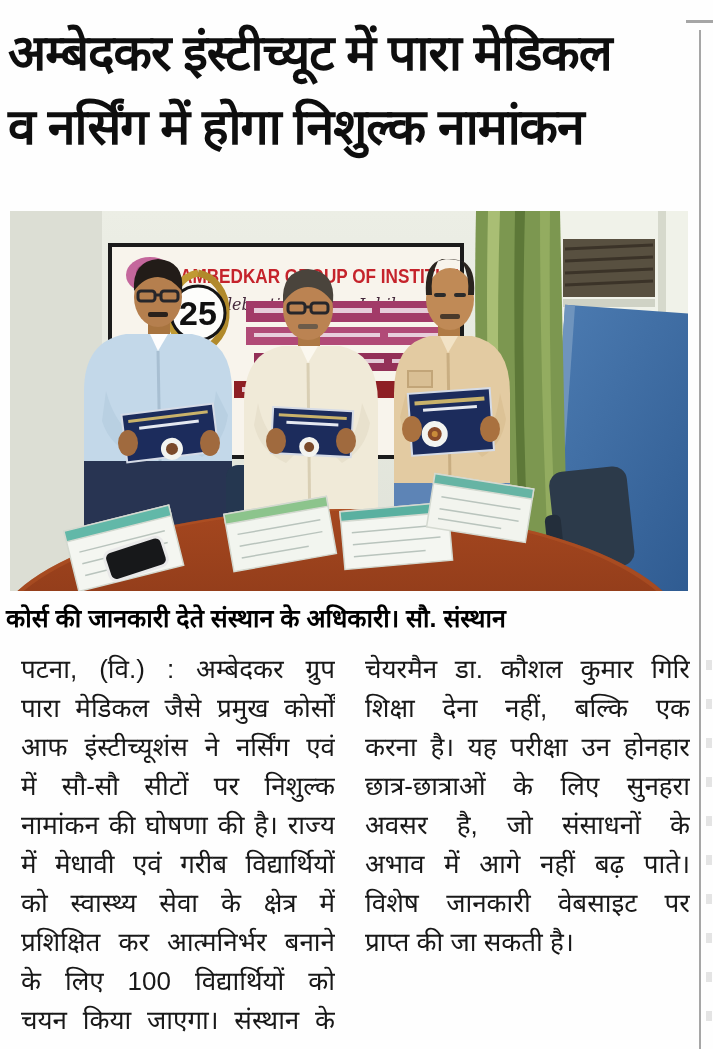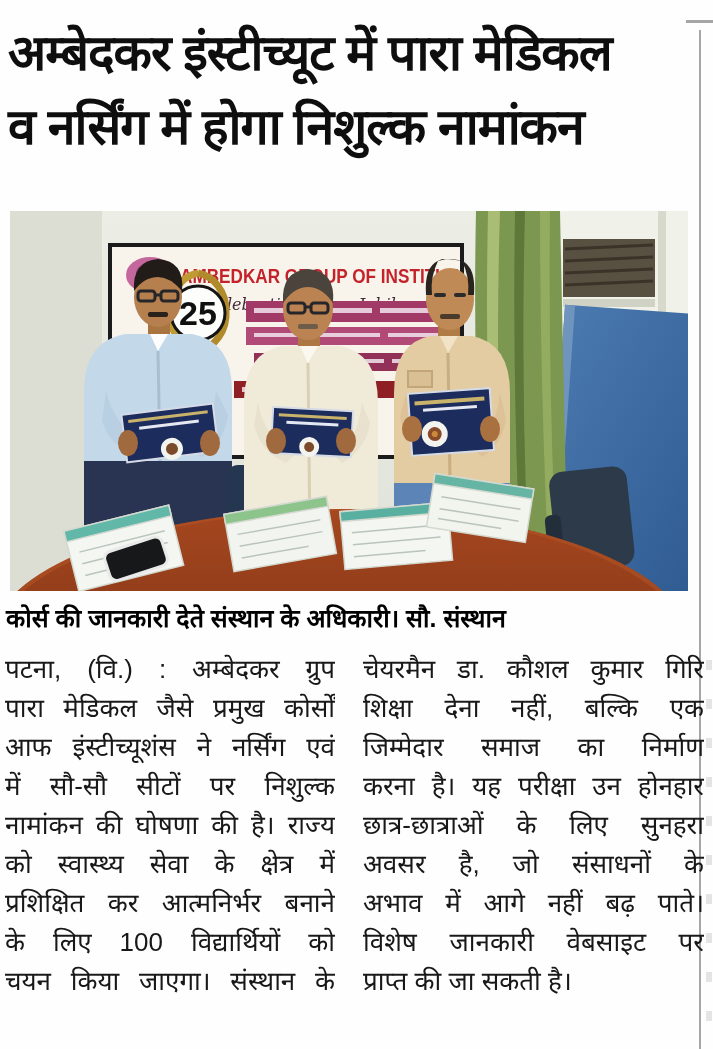--- a/index.html
+++ b/index.html
@@ -23,24 +23,24 @@
     position:absolute;left:10px;top:211px;width:678px;height:380px;
     background:#e8eae1;
   }
   .photo-frame svg{display:block;width:678px;height:380px;}
   .caption{
     position:absolute;left:6px;top:600px;width:684px;
     font-size:25px;font-weight:700;color:#000000;white-space:nowrap;
   }
   .article-col{position:absolute;top:650px;overflow:hidden;}
   .col-left{left:5px;width:330px;}
-  .col-right{left:363px;width:341px;}
+  .col-right{left:349px;width:341px;}
   .article-col .line{
     font-size:26px;line-height:39px;color:#181818;
-    text-align:justify;text-align-last:justify;white-space:nowrap;
+    text-align:justify;text-align-last:justify;white-space:nowrap;margin-left:16px;
   }
   .col-right .line:last-child{text-align-last:left;}
 </style>
 </head>
 <body>
 
 <div class="headline">
   <div class="hl-line">अम्बेदकर इंस्टीच्यूट में पारा मेडिकल</div>
   <div class="hl-line">व नर्सिंग में होगा निशुल्क नामांकन</div>
 </div>
@@ -279,29 +279,29 @@
 </div>
 
 <div class="caption">कोर्स की जानकारी देते संस्थान के अधिकारी। सौ. संस्थान</div>
 
 <div class="article-col col-left">
   <div class="line">पटना, (वि.) : अम्बेदकर ग्रुप</div>
   <div class="line">पारा मेडिकल जैसे प्रमुख कोर्सों</div>
   <div class="line">आफ इंस्टीच्यूशंस ने नर्सिंग एवं</div>
   <div class="line">में सौ-सौ सीटों पर निशुल्क</div>
   <div class="line">नामांकन की घोषणा की है। राज्य</div>
+  <div class="line">में मेधावी एवं गरीब विद्यार्थियों</div>
   <div class="line">को स्वास्थ्य सेवा के क्षेत्र में</div>
   <div class="line">प्रशिक्षित कर आत्मनिर्भर बनाने</div>
   <div class="line">के लिए 100 विद्यार्थियों को</div>
   <div class="line">चयन किया जाएगा। संस्थान के</div>
 </div>
 
 <div class="article-col col-right">
   <div class="line">चेयरमैन डा. कौशल कुमार गिरि</div>
   <div class="line">शिक्षा देना नहीं, बल्कि एक</div>
-  <div class="line">जिम्मेदार समाज का निर्माण</div>
   <div class="line">करना है। यह परीक्षा उन होनहार</div>
   <div class="line">छात्र-छात्राओं के लिए सुनहरा</div>
   <div class="line">अवसर है, जो संसाधनों के</div>
   <div class="line">अभाव में आगे नहीं बढ़ पाते।</div>
   <div class="line">विशेष जानकारी वेबसाइट पर</div>
   <div class="line">प्राप्त की जा सकती है।</div>
 </div>
 
 </body></html>

